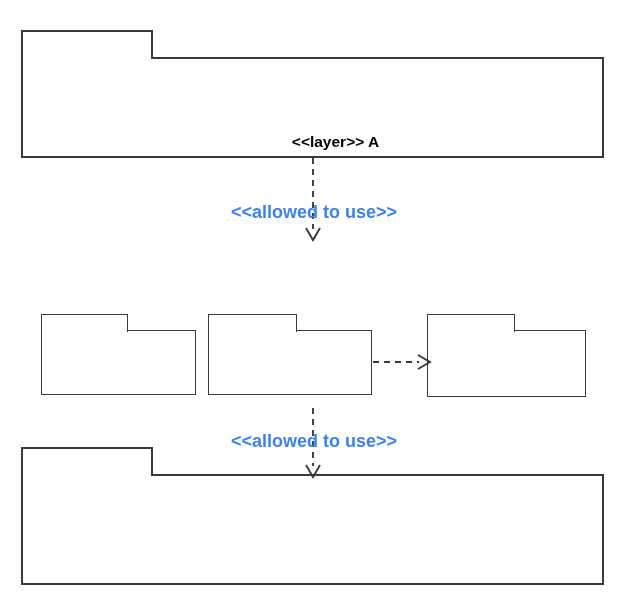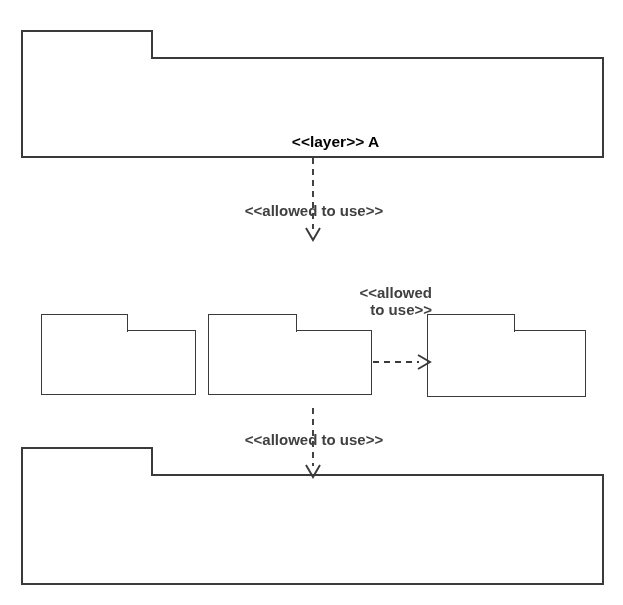--- a/index.html
+++ b/index.html
@@ -63,22 +63,22 @@
     pointer-events: none;
   }
   .dep-arrow svg {
     display: block;
     overflow: visible;
   }
   
   .dep-label {
     position: absolute;
     font-weight: bold;
-    font-size: 15px;
-    color: #404040;
+    font-size: 18px;
+    color: #3b82f6;
     line-height: 1.16;
     white-space: pre-line;
     background: transparent;
     z-index: 6;
     pointer-events: none;
   }
   .dep-label.center {
     text-align: center;
   }
   .dep-label.right {
@@ -116,22 +116,20 @@
         <polyline points="7,84 14,96 21,84" fill="none" stroke="#3a3a3a" stroke-width="1.9" stroke-linejoin="miter" stroke-linecap="butt"></polyline>
       </svg>
     </div>
     <div class="dep-label center" style="left: 224px; top: 202px; width: 180px;">&lt;&lt;allowed to use&gt;&gt;</div>
     <div class="dep-arrow" style="left: 359px; top: 348px; width: 85px; height: 28px;">
       <svg width="85" height="28">
         <line x1="14" y1="14" x2="60" y2="14" stroke="#3a3a3a" stroke-width="1.9" stroke-dasharray="6,5"></line>
         <polyline points="59,7 71,14 59,21" fill="none" stroke="#3a3a3a" stroke-width="1.9" stroke-linejoin="miter" stroke-linecap="butt"></polyline>
       </svg>
     </div>
-    <div class="dep-label right" style="left: 272px; top: 284px; width: 160px;">&lt;&lt;allowed
-to use&gt;&gt;</div>
     <div class="dep-arrow" style="left: 299px; top: 394px; width: 28px; height: 97px;">
       <svg width="28" height="97">
         <line x1="14" y1="14" x2="14" y2="72" stroke="#3a3a3a" stroke-width="1.9" stroke-dasharray="6,5"></line>
         <polyline points="7,71 14,83 21,71" fill="none" stroke="#3a3a3a" stroke-width="1.9" stroke-linejoin="miter" stroke-linecap="butt"></polyline>
       </svg>
     </div>
     <div class="dep-label center" style="left: 224px; top: 431px; width: 180px;">&lt;&lt;allowed to use&gt;&gt;</div>
   </div>
 
 </body></html>

